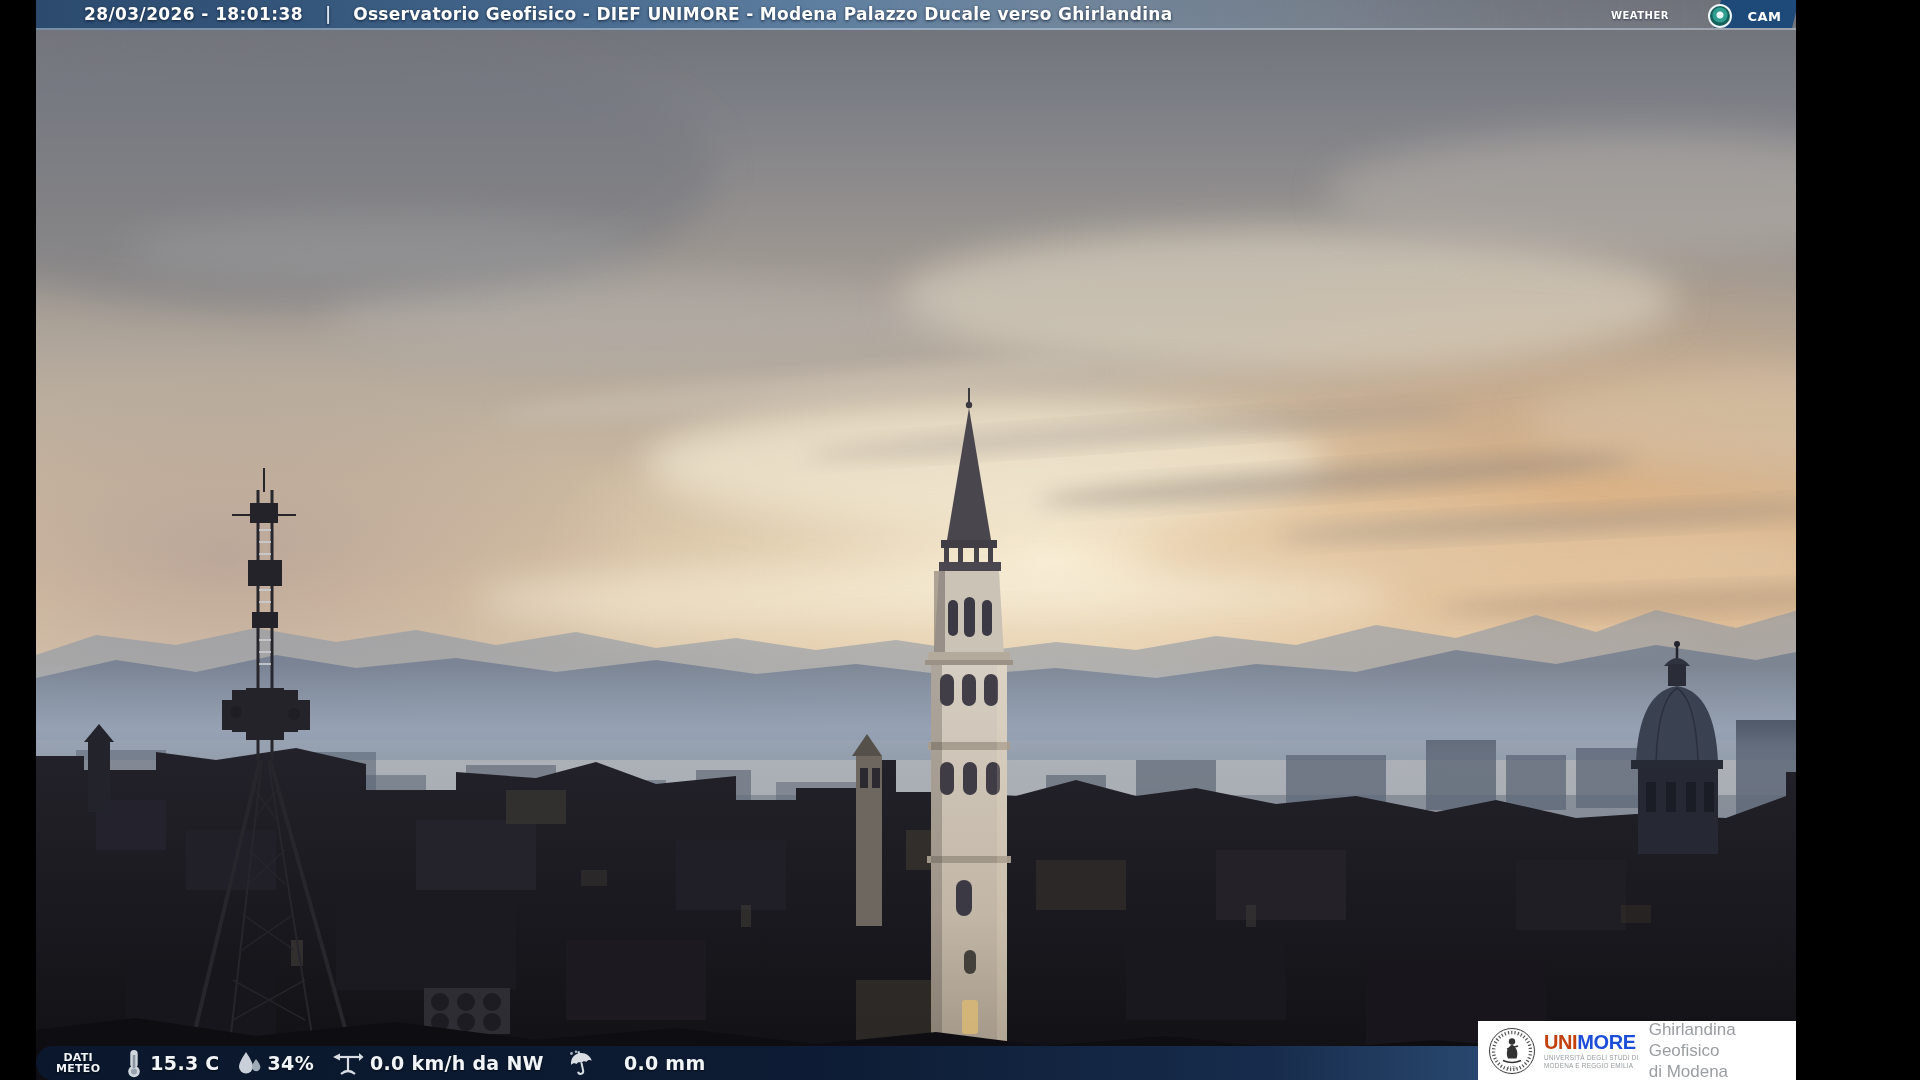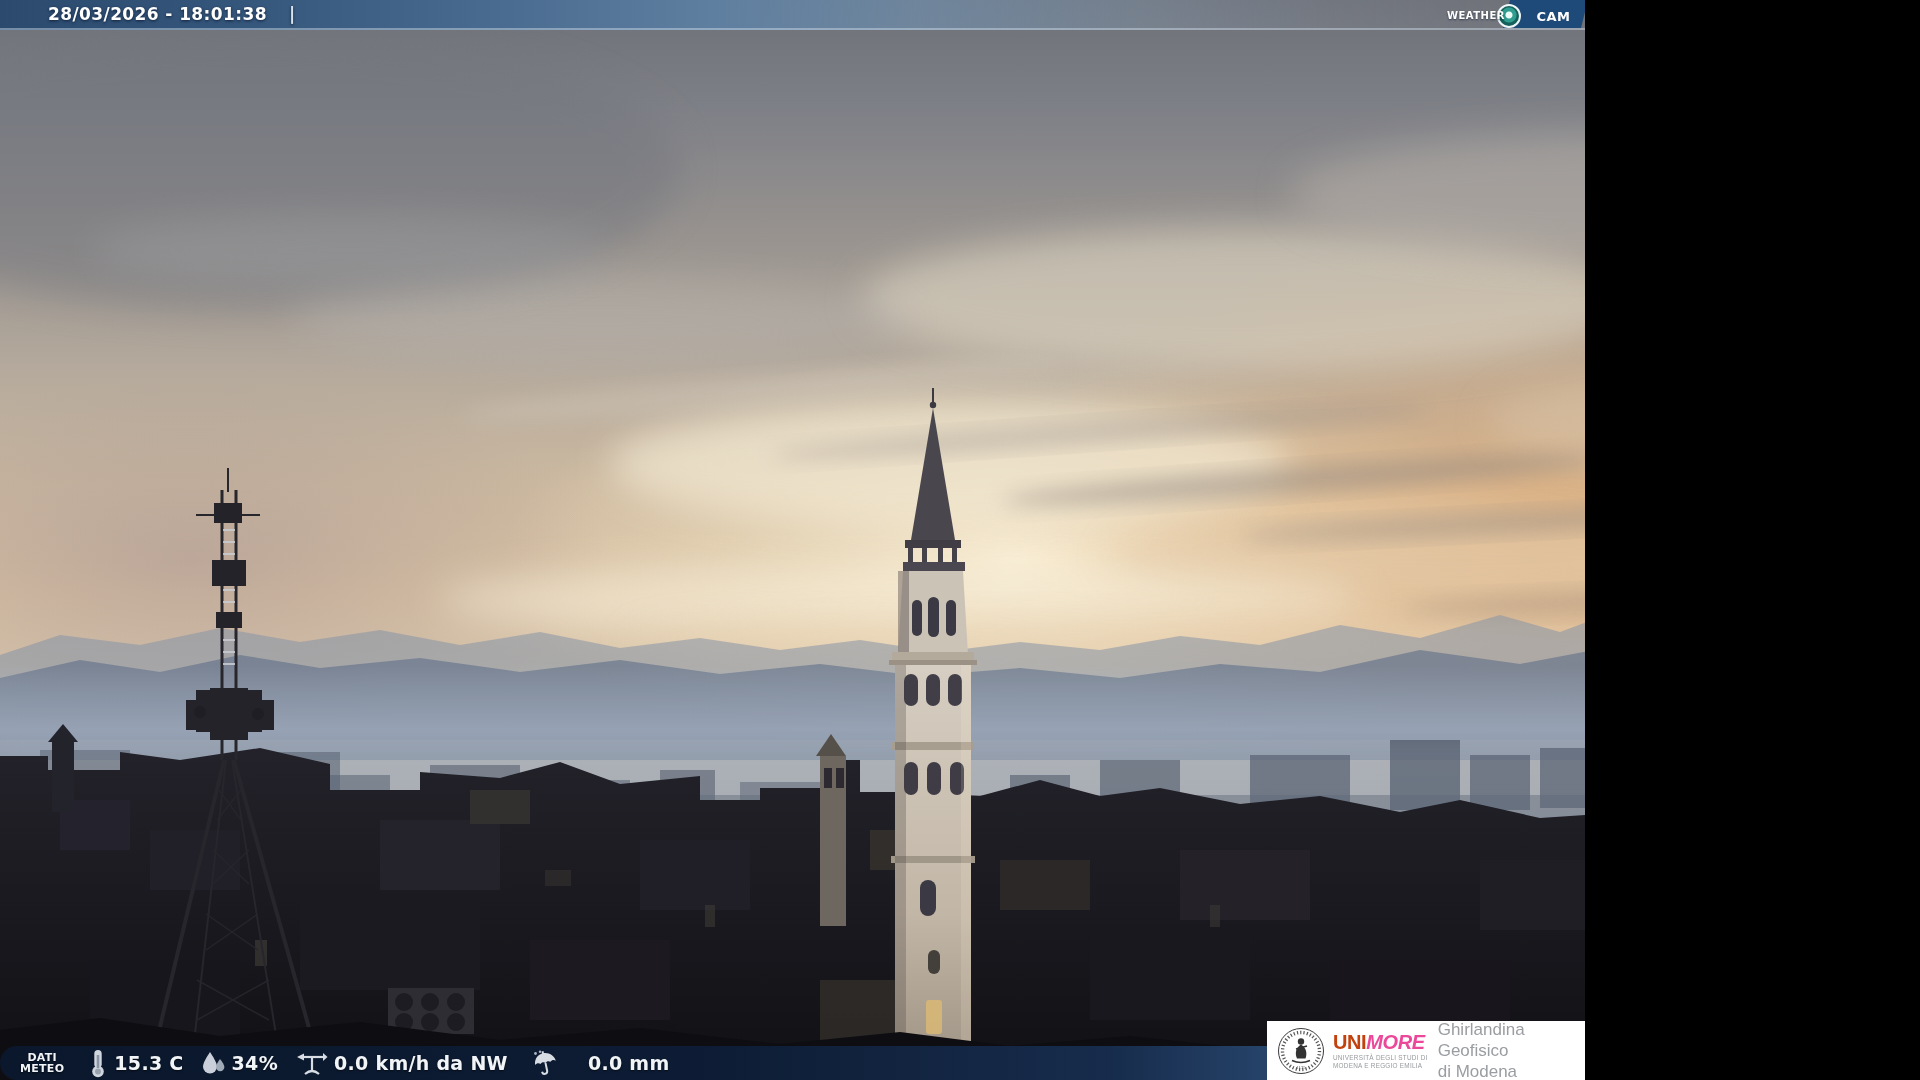--- a/index.html
+++ b/index.html
@@ -1,33 +1,33 @@
 <!DOCTYPE html>
 <html><head>
 <meta charset="utf-8">
 <style>
   html,body{margin:0;padding:0;background:#000;}
-  .stage{position:relative;width:1585px;height:1080px;overflow:hidden;
-         font-family:"DejaVu Sans",sans-serif;}
+  .stage{position:relative;width:1760px;height:1080px;overflow:hidden;
+         font-family:"DejaVu Sans",sans-serif;margin-left:36px;}
   
   .scene{position:absolute;inset:0;}
   .scene svg{display:block;}
   
   .top-bar{position:absolute;top:0;left:0;width:100%;height:28px;
     background:linear-gradient(90deg,#2b4a6e 0%,#35567b 15%,#4a6c90 32%,#5f7fa0 45%,
       rgba(111,140,168,.75) 58%,rgba(130,155,180,.35) 72%,rgba(145,165,185,.12) 84%,rgba(150,170,190,0) 100%);
     border-bottom:2px solid rgba(210,225,238,.45);
     display:flex;align-items:center;color:#fff;}
   .top-bar .dt{margin-left:48px;font-size:17px;font-weight:bold;letter-spacing:.4px;
     text-shadow:0 1px 3px rgba(8,24,48,.85);white-space:pre;}
   .top-bar .sep{margin-left:22px;font-size:17px;font-weight:bold;color:#dbe5ee;
     text-shadow:0 1px 3px rgba(8,24,48,.85);}
   .top-bar .title{margin-left:22px;font-size:17px;font-weight:bold;letter-spacing:.3px;
     text-shadow:0 1px 3px rgba(8,24,48,.85);white-space:pre;}
-  .wcam{position:absolute;right:4px;top:0;height:28px;display:flex;align-items:center;}
+  .wcam{position:absolute;right:4px;top:0;height:28px;display:flex;align-items:center;gap:47px;}
   .wcam .w-word{font-size:14px;font-weight:bold;color:#fff;letter-spacing:.5px;
     font-variant:small-caps;text-transform:lowercase;text-shadow:0 1px 2px rgba(8,24,48,.6);
     position:relative;z-index:2;}
   .wcam .banner{position:relative;margin-left:-2px;height:28px;display:flex;align-items:center;
     padding:0 14px 0 24px;background:#1d4a78;transform:skewX(-14deg);transform-origin:bottom;}
   .wcam .banner-inner{transform:skewX(14deg);display:flex;align-items:center;}
   .wcam .lens{position:absolute;left:-9px;top:4px;width:20px;height:20px;border-radius:50%;
     background:radial-gradient(circle at 50% 45%, #eafaf6 0 3px, #2f9e90 4px 7px, #15605a 8px);
     border:2px solid #eef6f8;transform:skewX(14deg);z-index:3;}
   .wcam .cam-word{font-size:19px;font-weight:bold;color:#fff;letter-spacing:.5px;
@@ -43,21 +43,21 @@
   .bb-item svg{display:block;}
   .bb-val{font-size:19px;font-weight:bold;letter-spacing:.3px;margin-left:6px;
     text-shadow:0 1px 2px rgba(0,0,0,.6);white-space:pre;}
   .m1{margin-left:24px;} .m2{margin-left:16px;} .m3{margin-left:18px;} .m4{margin-left:24px;gap:24px;}
   
   .credit{position:absolute;right:0;bottom:0;width:318px;height:59px;background:#ffffff;
     display:flex;align-items:center;font-family:"Liberation Sans",sans-serif;}
   .credit .seal{margin-left:10px;flex:0 0 auto;}
   .credit .wordmark{margin-left:8px;flex:0 0 auto;}
   .credit .brand{font-size:20px;font-weight:bold;letter-spacing:-.4px;line-height:20px;}
-  .credit .brand .uni{color:#c2410c;} .credit .brand .more{color:#ec4899;font-style:italic;}
+  .credit .brand .uni{color:#c2410c;} .credit .brand .more{color:#1d4ed8;}
   .credit .sub{font-size:6.4px;color:#95999c;letter-spacing:.25px;line-height:7.5px;margin-top:2px;}
   .credit .obs{margin-left:10px;font-size:17px;color:#9a9da1;line-height:21px;}
 </style>
 </head>
 <body>
 
 <div class="stage">
 
   <div class="scene">
     <svg width="1920" height="1080" viewBox="0 0 1920 1080" xmlns="http://www.w3.org/2000/svg">
@@ -300,20 +300,21 @@
         </g>
       </g>
 
       <path d="M0,1030 L100,1018 L220,1036 L360,1022 L500,1040 L640,1028 L780,1044 L900,1032 L1010,1046 L1130,1036 L1260,1050 L1400,1040 L1560,1054 L1720,1046 L1920,1056 L1920,1080 L0,1080 Z" fill="#0e0e12"></path>
     </svg>
   </div>
 
   <div class="top-bar">
     <span class="dt">28/03/2026 - 18:01:38</span>
     <span class="sep">|</span>
+    <span class="title">Osservatorio Geofisico - DIEF UNIMORE - Modena Palazzo Ducale verso Ghirlandina</span>
     <div class="wcam">
       <span class="w-word">Weather</span>
       <div class="banner">
         <span class="lens"></span>
         <div class="banner-inner">
           <span class="cam-word">CAM</span>
         </div>
       </div>
     </div>
   </div>

